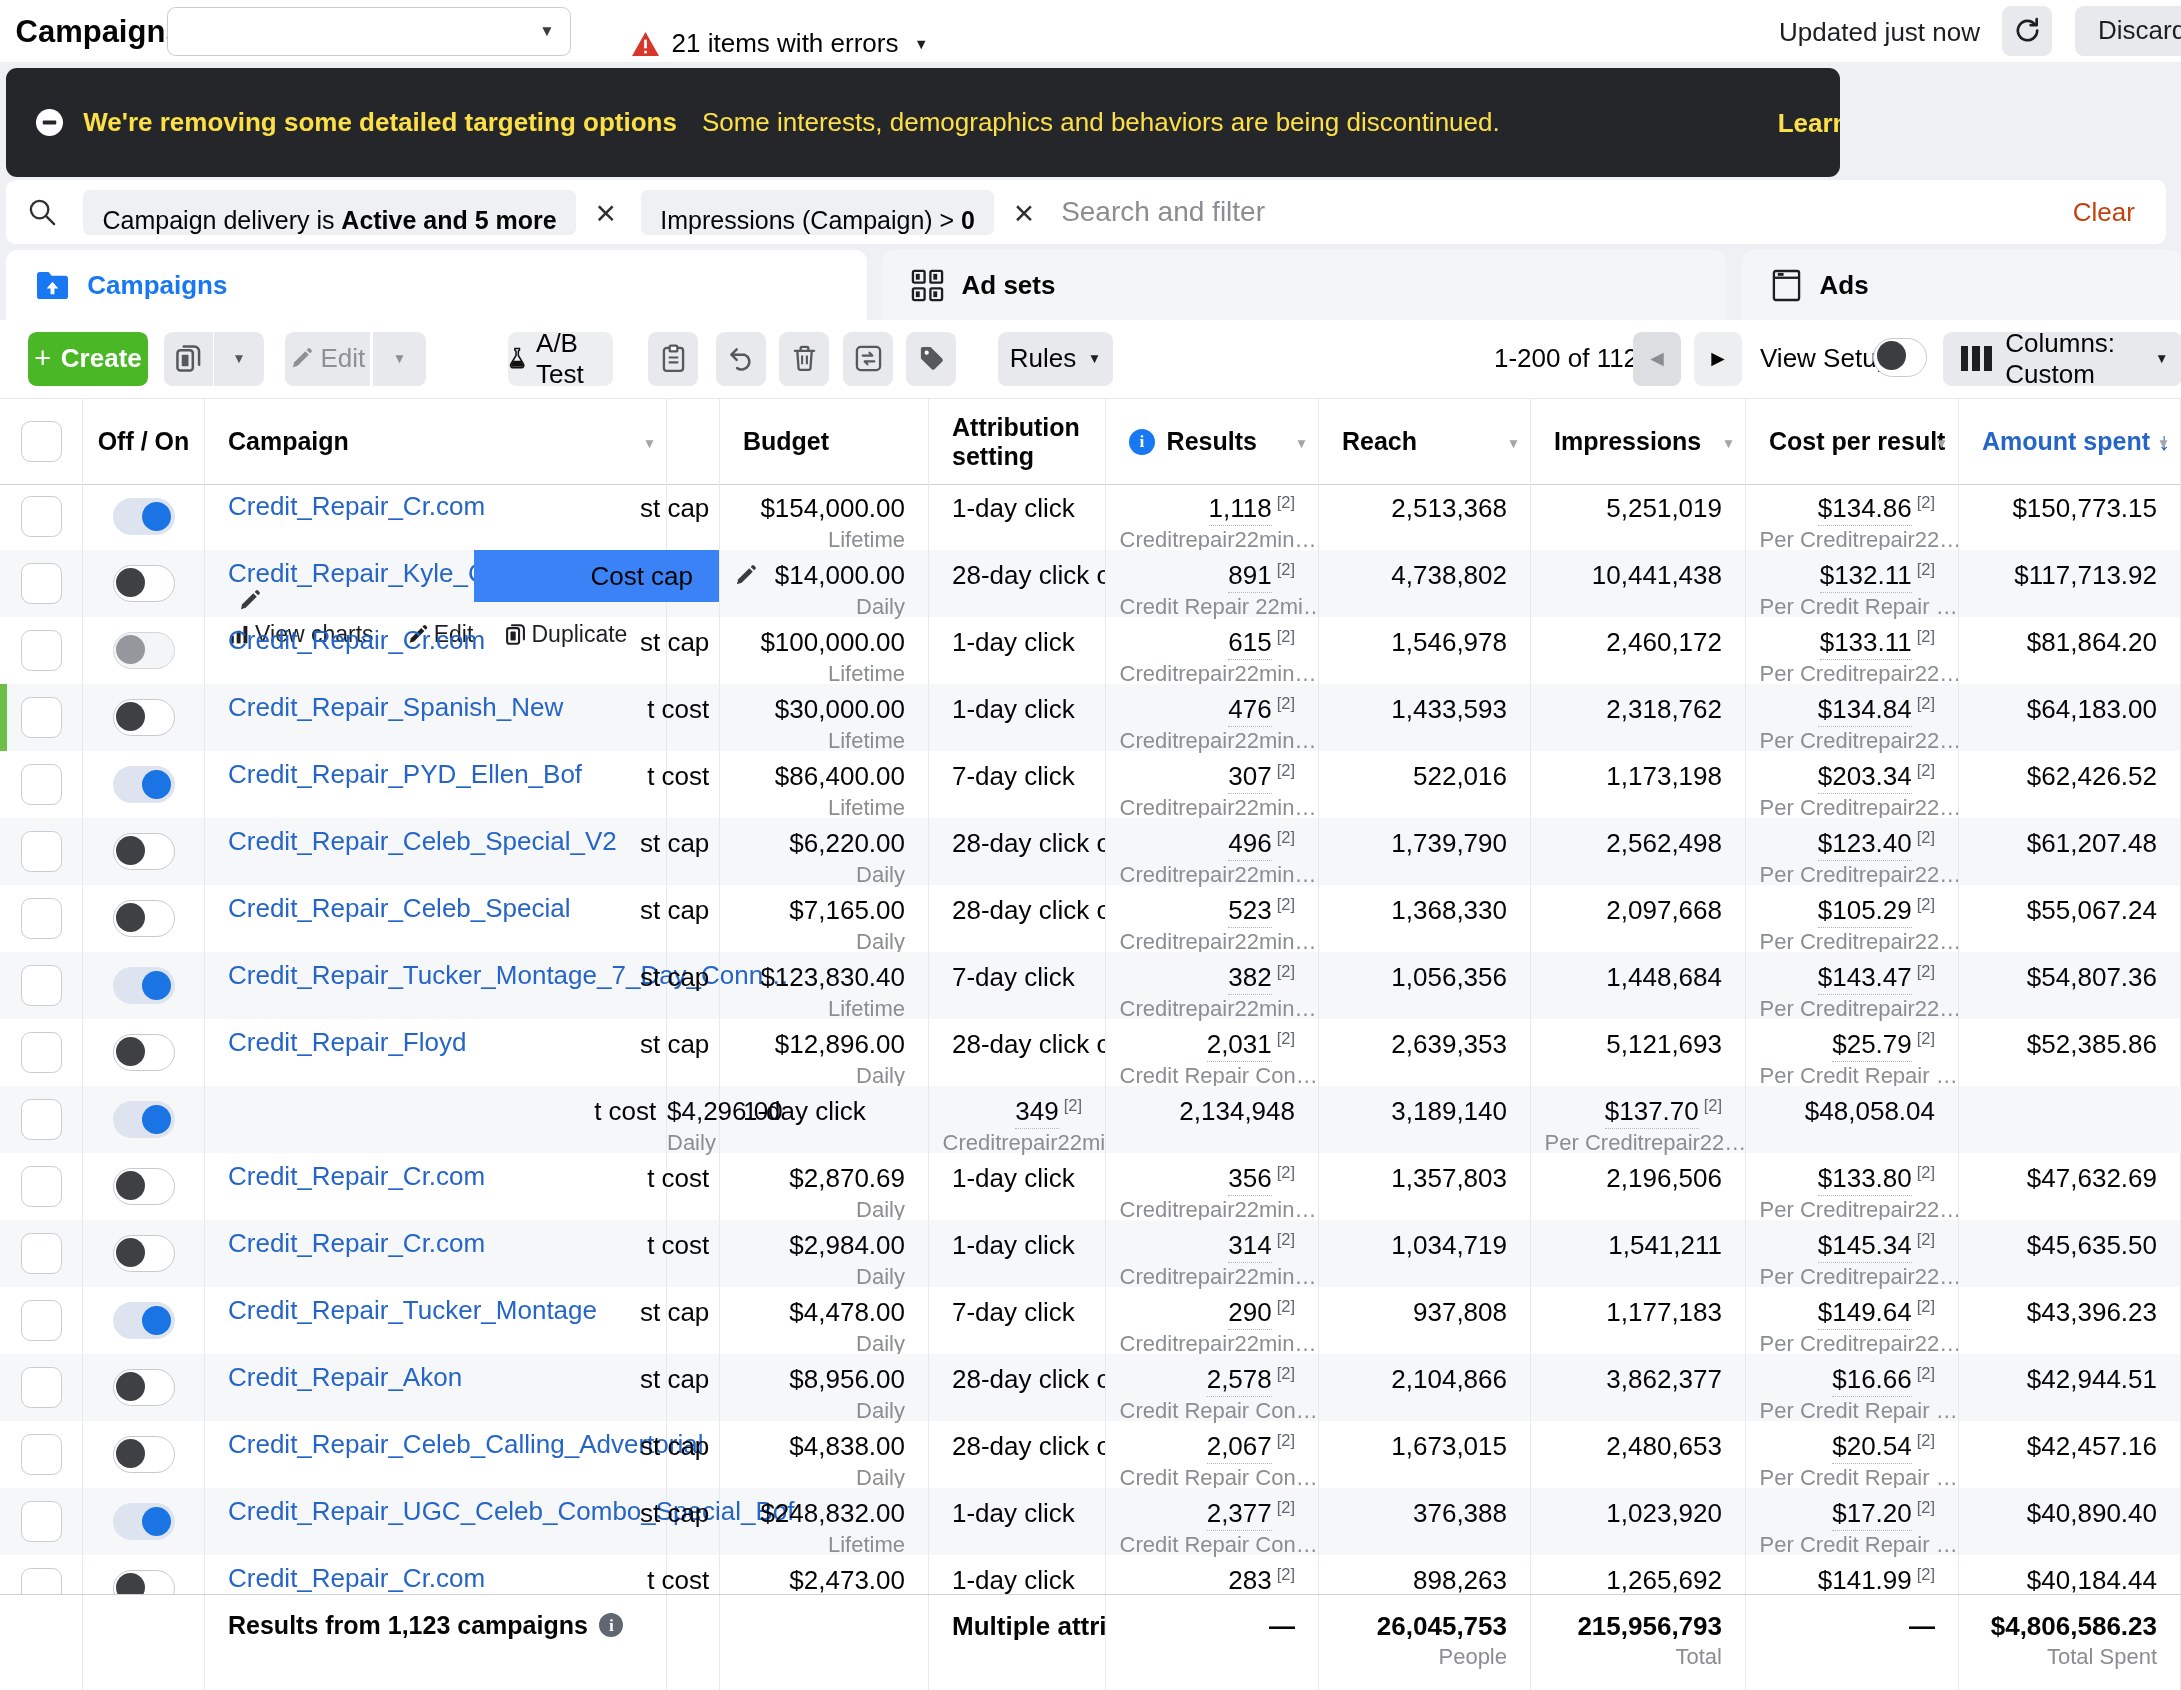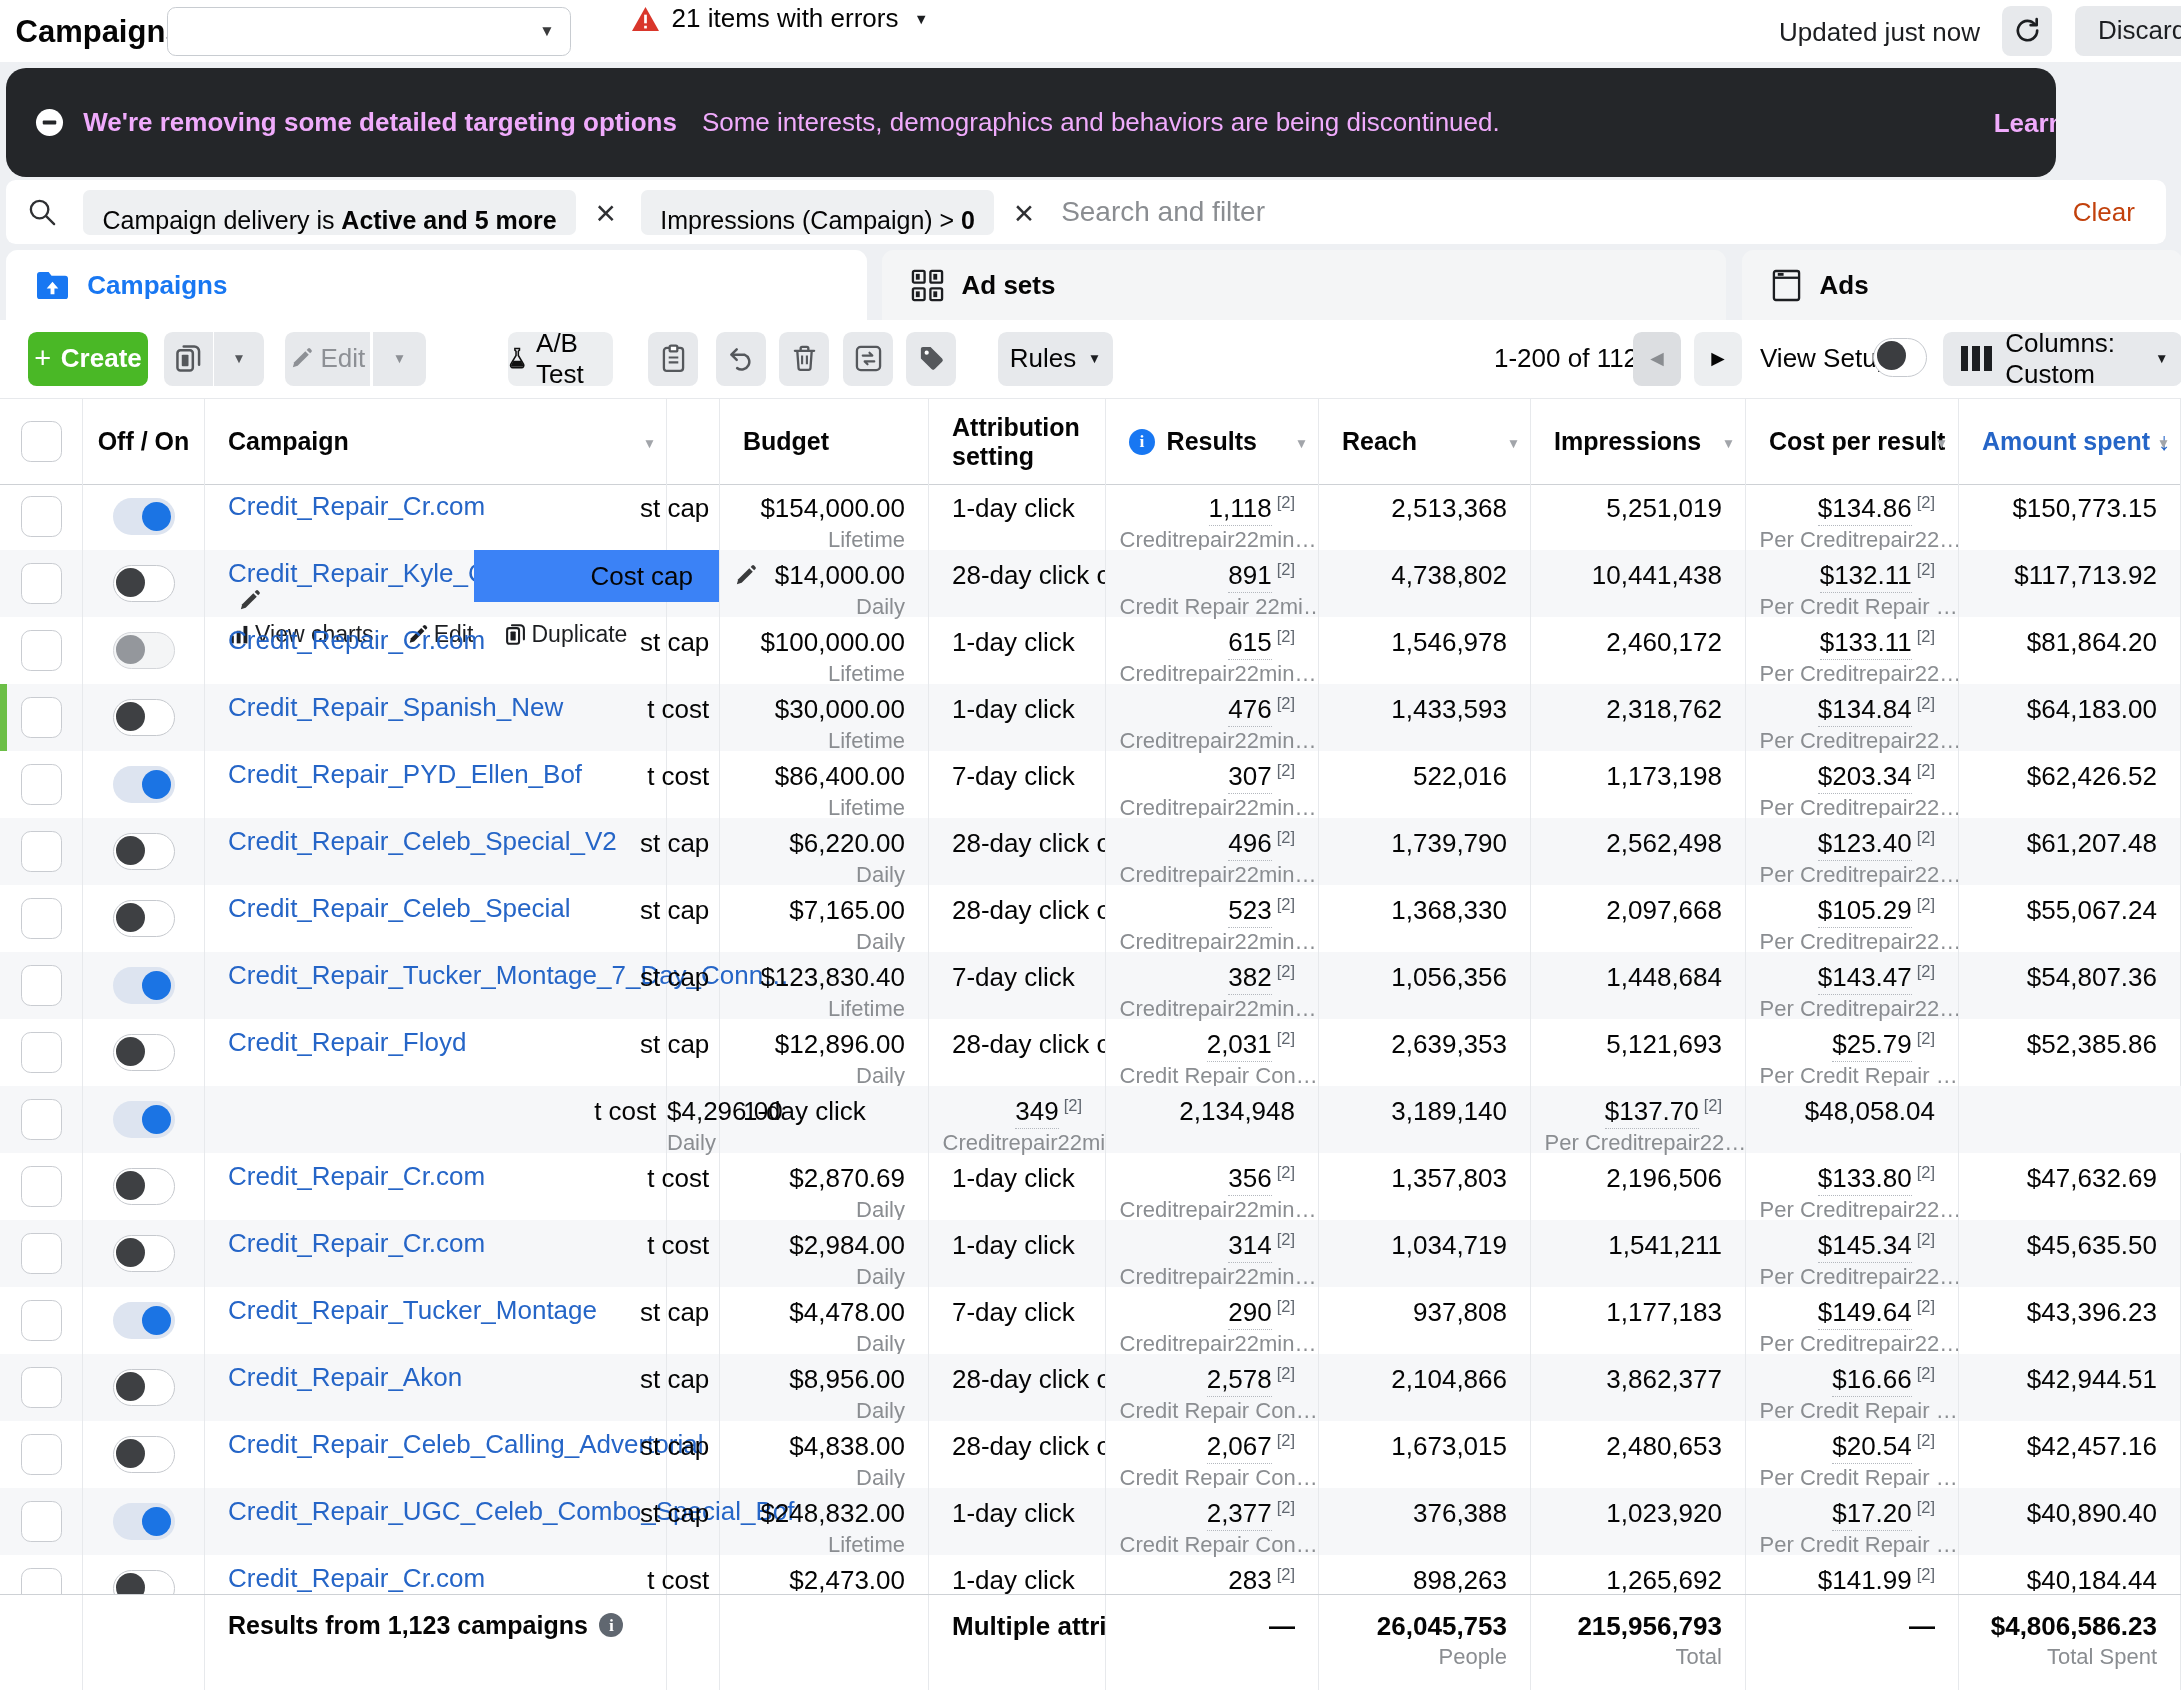--- a/index.html
+++ b/index.html
@@ -8,32 +8,32 @@
     background:#eef0f3;
     font-family:"Liberation Sans","DejaVu Sans",sans-serif;
     color:#050505;-webkit-font-smoothing:antialiased;
   }
   
   .topbar{position:absolute;left:0;top:0;width:2181px;height:62px;background:#fff;}
   .page-title{position:absolute;left:15.5px;top:13.6px;font-size:31px;font-weight:bold;}
   .acct-select{position:absolute;left:167px;top:6.8px;width:404px;height:49px;background:#fff;
     border:1px solid #c8ccd1;border-radius:8.7px;box-sizing:border-box;}
   .acct-select .car{position:absolute;right:15.5px;top:14.6px;font-size:15.5px;color:#3a3b3c;}
-  .err-wrap{position:absolute;left:631px;top:3px;display:flex;align-items:center;gap:11.6px;font-size:26px;}
+  .err-wrap{position:absolute;left:631px;top:28px;display:flex;align-items:center;gap:11.6px;font-size:26px;}
   .warn-tri{width:29px;height:25px;position:relative;}
   .warn-tri svg{display:block}
   .err-caret{font-size:14.6px;color:#1c1e21;margin-left:3.9px;}
   .updated{position:absolute;right:201px;top:16.5px;font-size:26px;color:#1c1e21;}
   .btn-grey{background:#e7e9ec;border-radius:8.7px;border:none;font-size:26px;color:#1c1e21;
     font-family:inherit;}
   .btn-refresh{position:absolute;left:2002px;top:5.8px;width:50px;height:50px;display:flex;align-items:center;justify-content:center;}
   .btn-discard{position:absolute;left:2075px;top:5.8px;width:175px;height:50px;text-align:left;padding-left:23px;}
   
-  .banner{position:absolute;left:5.8px;top:68px;width:2050px;height:109px;background:#242629;border-radius:20px;
-    display:flex;align-items:center;color:#f0abfc;overflow:hidden;}
+  .banner{position:absolute;left:5.8px;top:68px;width:1834px;height:109px;background:#242629;border-radius:11px;
+    display:flex;align-items:center;color:#fde047;overflow:hidden;}
   .banner .minus-ic{margin-left:29px;flex:0 0 auto;}
   .banner .b-bold{font-size:26px;font-weight:bold;margin-left:19.4px;white-space:nowrap;}
   .banner .b-text{font-size:26px;margin-left:25px;white-space:nowrap;}
   .banner .b-link{position:absolute;right:-39px;top:40px;font-size:26px;font-weight:bold;white-space:nowrap;}
   
   .filterbar{position:absolute;left:5.8px;top:180px;width:2160px;height:64px;background:#fff;border-radius:9.7px;
     display:flex;align-items:center;}
   .search-ic{margin-left:21.3px;flex:0 0 auto;}
   .chip{background:#eef0f2;border-radius:6.8px;height:45px;display:flex;align-items:flex-end;
     padding:0 19.4px;font-size:25px;margin-left:25px;white-space:nowrap;}

